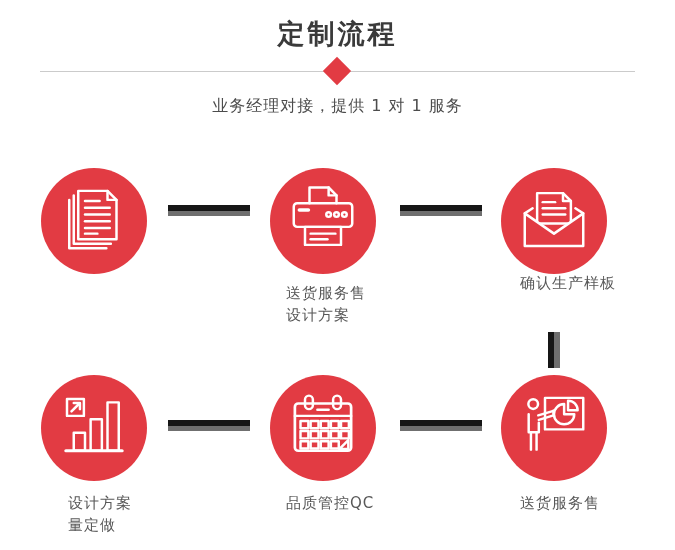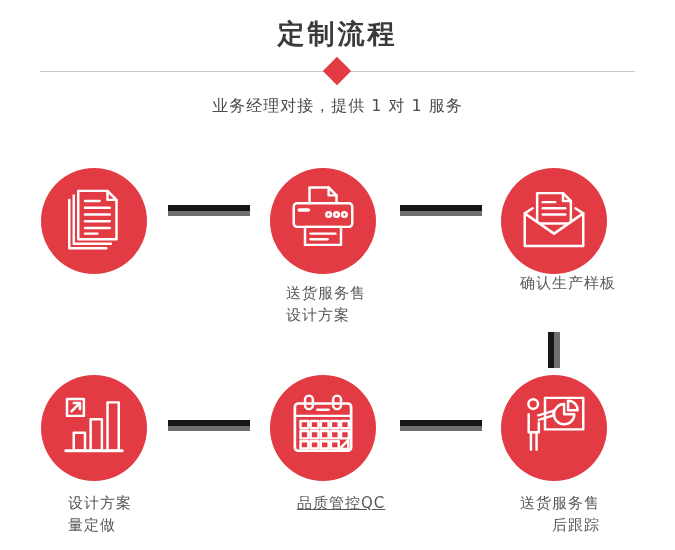--- a/index.html
+++ b/index.html
@@ -39,21 +39,21 @@
   .pos-h1{left:168px;top:205px;} .pos-h2{left:400px;top:205px;}
   .pos-h3{left:168px;top:420px;} .pos-h4{left:400px;top:420px;}
   .vbar{position:absolute;left:548px;top:332px;width:12px;height:36px;display:flex;}
   .vbar .b{width:6px;background:var(--bar-black);}
   .vbar .g{width:6px;background:var(--bar-gray);}
   .step-label{
     position:absolute;font-size:15px;line-height:22px;color:var(--label);
     letter-spacing:1px;white-space:nowrap;
   }
   .pos-l1{left:68px;top:282px;}  .pos-l2{left:286px;top:282px;}  .pos-l3{left:520px;top:272px;}
-  .pos-l4{left:68px;top:492px;}  .pos-l5{left:297px;top:492px;text-decoration:underline;}  .pos-l6{left:520px;top:492px;text-align:right;}
+  .pos-l4{left:68px;top:492px;}  .pos-l5{left:286px;top:492px;}  .pos-l6{left:520px;top:492px;text-align:right;}
   .ic{fill:none;stroke:#fff;stroke-width:2.2;stroke-linejoin:round;stroke-linecap:round;}
 </style>
 </head>
 <body>
 
 <div class="canvas">
 
   <div class="page-title">定制流程</div>
   <div class="divider"></div>
   <div class="diamond"></div>
@@ -195,16 +195,15 @@
   </div>
   <div class="step-label pos-l4">
     <div>设计方案</div>
     <div>量定做</div>
   </div>
   <div class="step-label pos-l5">
     <div>品质管控QC</div>
   </div>
   <div class="step-label pos-l6">
     <div>送货服务售</div>
-    <div>后跟踪</div>
   </div>
 
 </div>
 
 </body></html>

